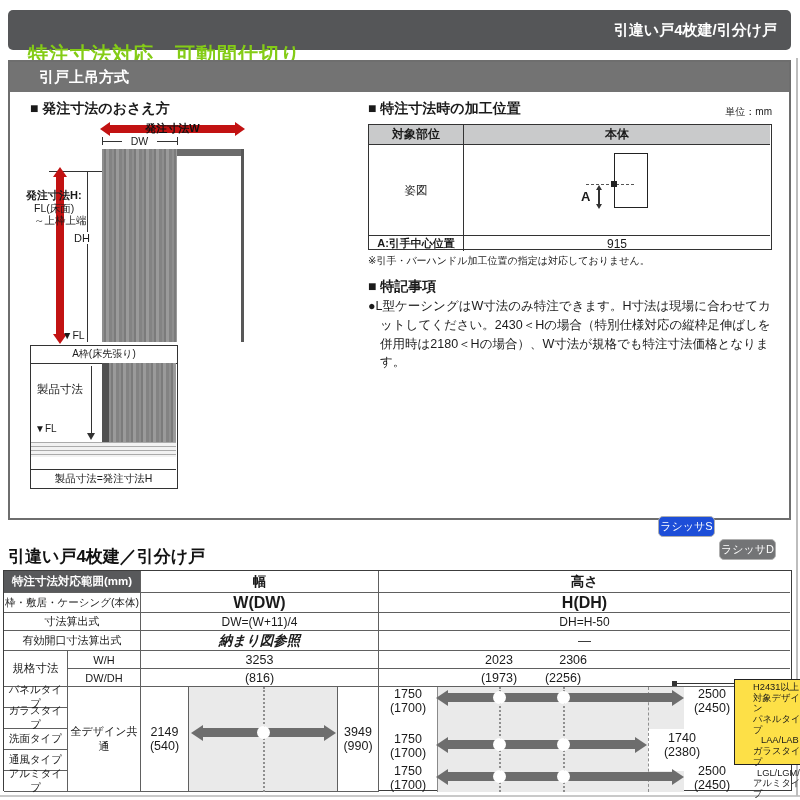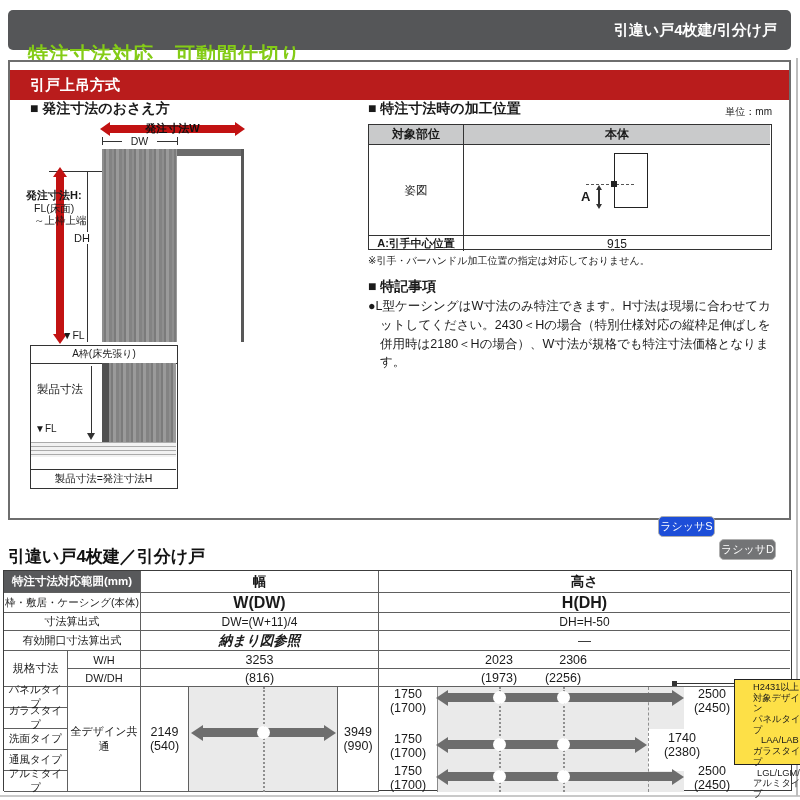--- a/index.html
+++ b/index.html
@@ -41,21 +41,21 @@
 <body>
 
 <div class="page">
 
   <div class="abs" style="left:8px;top:10px;width:783px;height:40px;background:#555658;border-radius:5px;">
     <div class="abs" style="left:20px;top:0;height:40px;line-height:40px;color:#84cc16;font-size:20px;font-weight:bold;letter-spacing:1px;margin-top:24px;">特注寸法対応　可動間仕切り</div>
     <div class="abs" style="right:14px;top:0;height:40px;line-height:40px;color:#fff;font-size:15px;font-weight:bold;">引違い戸4枚建/引分け戸</div>
   </div>
 
   <div class="abs" style="left:8px;top:60px;width:783px;height:460px;border:2px solid #6e6e6e;box-sizing:border-box;background:#fff;">
-    <div style="height:30px;line-height:30px;background:#b91c1c;color:#fff;font-size:15px;font-weight:bold;padding-left:20px;margin-top:8px;">引戸上吊方式</div>
+    <div style="height:30px;line-height:30px;background:#737373;color:#fff;font-size:15px;font-weight:bold;padding-left:29px;">引戸上吊方式</div>
 
     <div class="abs" style="left:0;top:30px;width:779px;height:426px;">
 
       <div class="abs" style="left:20px;top:8px;font-size:14px;font-weight:bold;">■ 発注寸法のおさえ方</div>
 
       <div class="abs" style="left:0;top:0;width:360px;height:410px;">
         <div class="abs red harrow" style="left:100px;top:33px;width:125px;height:8px;"></div>
         <div class="abs" style="left:110px;top:29px;width:105px;text-align:center;font-size:11px;font-weight:bold;color:#111;z-index:3;">発注寸法W</div>
         <div class="abs" style="left:92px;top:49px;width:75px;border-top:1px solid #333;"></div>
         <div class="abs" style="left:92px;top:45px;height:8px;border-left:1px solid #333;"></div>

